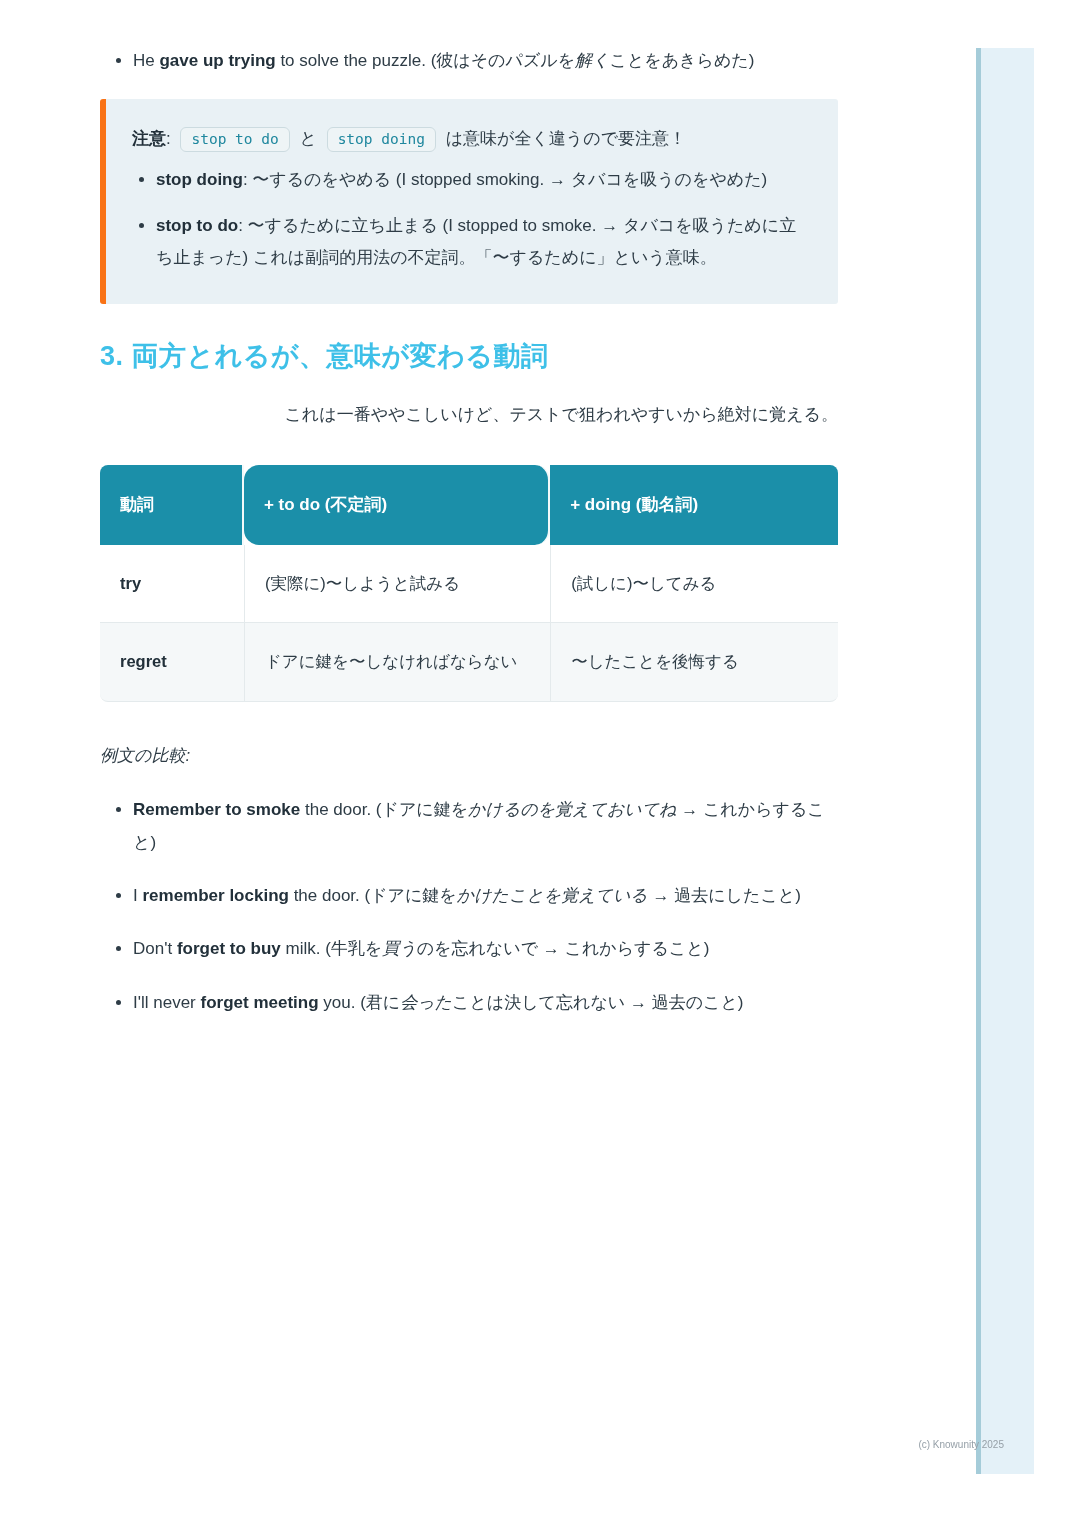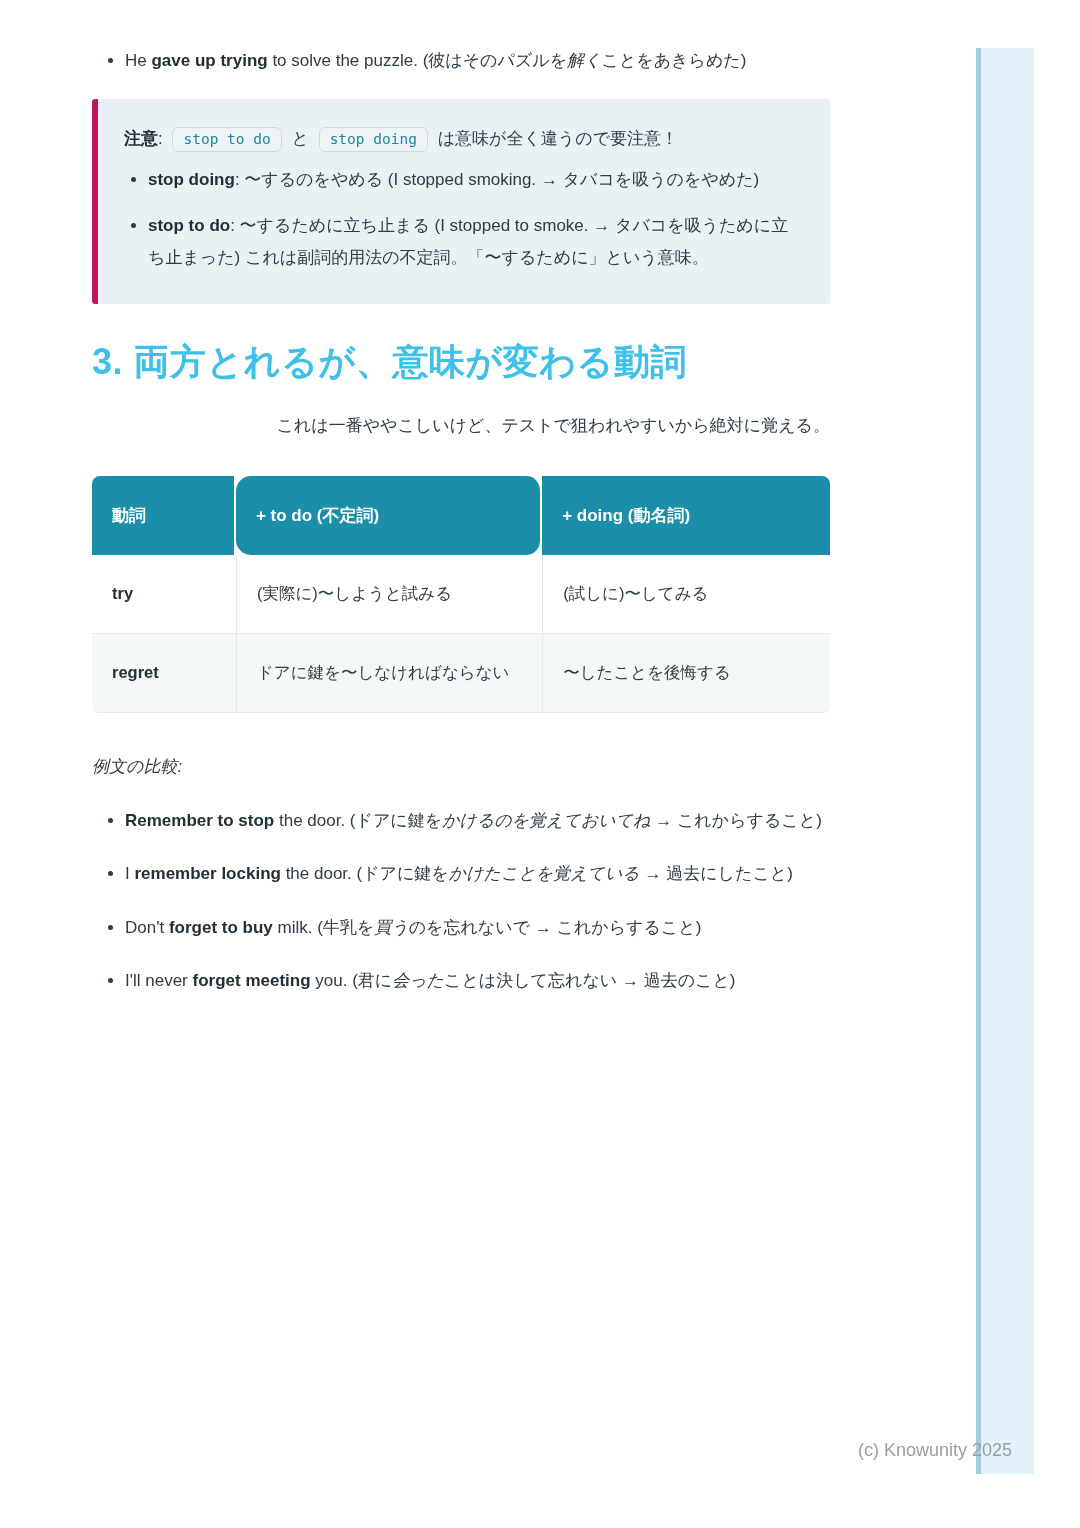--- a/index.html
+++ b/index.html
@@ -23,37 +23,37 @@
     top: 48px;
     width: 58px;
     height: 1426px;
     background: #e4f1f8;
     border-left: 5px solid #a5ccd9;
     box-sizing: border-box;
     z-index: 1;
   }
   .content {
     position: absolute;
-    left: 92px;
+    left: 100px;
     top: 45px;
     width: 738px;
     z-index: 2;
   }
   ul {
     margin: 0;
     padding-left: 33px;
   }
   li { margin: 0; }
   strong { color: #22303a; }
   em { font-style: italic; }
 
   .callout {
     margin-top: 22px;
     background: #e9f1f5;
-    border-left: 6px solid #be185d;
+    border-left: 6px solid #f97316;
     border-radius: 3px;
     padding: 24px 28px 30px 26px;
     box-sizing: border-box;
   }
   .callout-title { margin: 0; }
   .callout ul { margin-top: 8px; padding-left: 24px; }
   .callout li + li { margin-top: 14px; }
 
   code.chip {
     font-family: "DejaVu Sans Mono", "Liberation Mono", monospace;
@@ -62,21 +62,21 @@
     background: #eef4f6;
     border: 1px solid #ccdbe0;
     border-radius: 6px;
     padding: 3px 10px 4px;
     margin: 0 5px;
     white-space: nowrap;
   }
 
   h2.section-heading {
     margin: 36px 0 0 0;
-    font-size: 36px;
+    font-size: 27px;
     line-height: 1.2;
     color: #3ec0e8;
     font-weight: bold;
     letter-spacing: 0.5px;
   }
   p.lead { margin: 26px 0 0 0; text-align: right; }
 
   table.verbs {
     width: 100%;
     margin-top: 34px;
@@ -113,22 +113,22 @@
   p.examples-label {
     margin: 38px 0 0 0;
     font-style: italic;
   }
   ul.examples-list { margin-top: 22px; }
   ul.examples-list li { margin-bottom: 21px; }
 
   .footer {
     position: absolute;
     top: 1438px;
-    right: 68px;
-    font-size: 18px;
+    right: 76px;
+    font-size: 10px;
     color: #96a0a8;
     z-index: 3;
     line-height: 1.4;
   }
 </style>
 </head>
 <body>
 
 <div class="side-panel"></div>
 
@@ -168,21 +168,21 @@
         <td class="verb">regret</td>
         <td>ドアに鍵を〜しなければならない</td>
         <td>〜したことを後悔する</td>
       </tr>
     </tbody>
   </table>
 
   <p class="examples-label">例文の比較:</p>
 
   <ul class="examples-list">
-    <li><strong>Remember to stop</strong><span> the door. (ドアに鍵を</span><em>かけるのを覚えておいてね</em><span> → これからすること)</span></li>
+    <li><strong>Remember to smoke</strong><span> the door. (ドアに鍵を</span><em>かけるのを覚えておいてね</em><span> → これからすること)</span></li>
     <li><span>I </span><strong>remember locking</strong><span> the door. (ドアに鍵を</span><em>かけたことを覚えている</em><span> → 過去にしたこと)</span></li>
     <li><span>Don't </span><strong>forget to buy</strong><span> milk. (牛乳を</span><em>買う</em><span>のを忘れないで → これからすること)</span></li>
     <li><span>I'll never </span><strong>forget meeting</strong><span> you. (君に</span><em>会った</em><span>ことは決して忘れない → 過去のこと)</span></li>
   </ul>
 
 </div>
 
 <div class="footer">(c) Knowunity 2025</div>
 
 </body></html>

